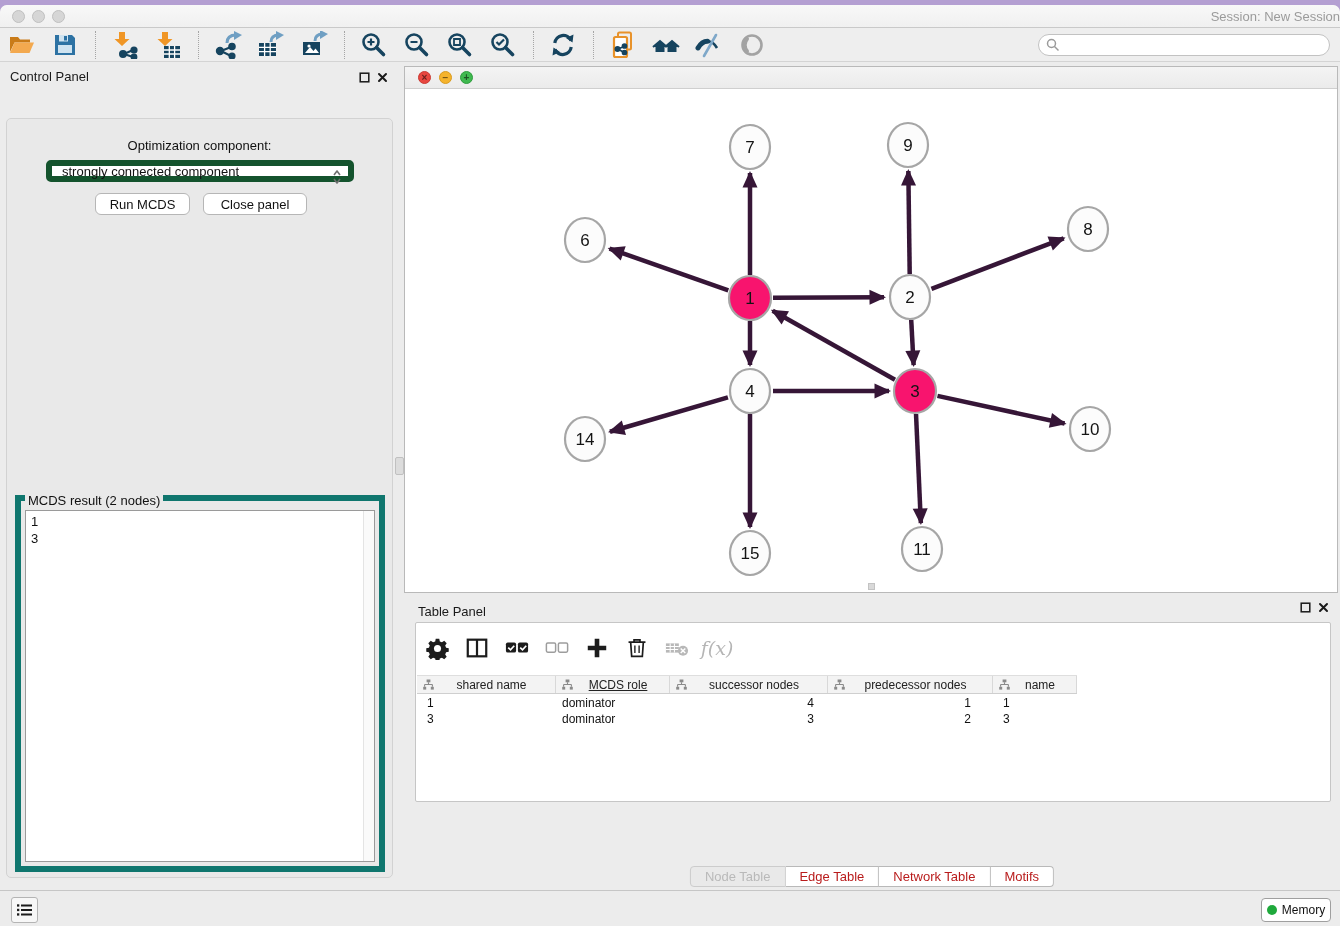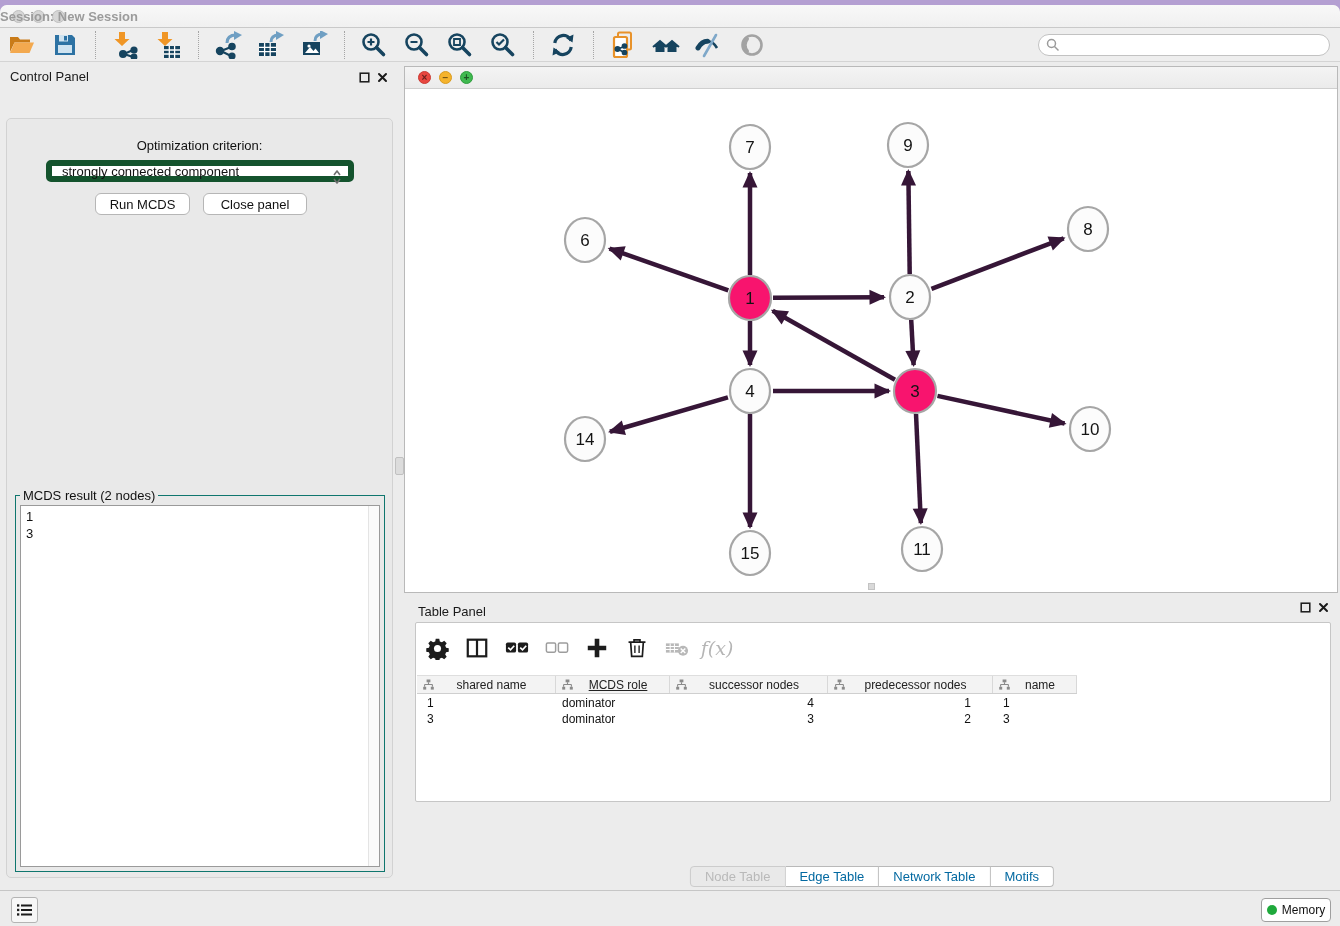--- a/index.html
+++ b/index.html
@@ -2,44 +2,44 @@
 <html><head>
 <meta charset="utf-8">
 <style>
   * { box-sizing: border-box; margin: 0; padding: 0; }
   html,body { width:1340px; height:926px; background:#b49fd2; font-family:"Liberation Sans",sans-serif; overflow:hidden; }
   .window { position:absolute; top:5px; left:0; width:1340px; height:921px; background:#ececec; border-radius:7px 7px 0 0; overflow:hidden; }
 
   
   .titlebar { position:absolute; top:0; left:0; right:0; height:23px; background:linear-gradient(#f8f8f8,#f0f0f0); border-bottom:1px solid #c9c9c9; border-radius:7px 7px 0 0; }
   .tl-dot { position:absolute; top:5px; width:13px; height:13px; border-radius:50%; background:#d6d6d6; border:1px solid #bfbfbf; }
-  .win-title { position:absolute; top:4px; left:0; right:0; text-align:left; font-size:13px; color:#9b9b9b;font-weight:bold; }
+  .win-title { position:absolute; top:4px; left:0; right:0; text-align:right; font-size:13px; color:#9b9b9b; }
 
   
   .toolbar { position:absolute; top:23px; left:0; right:0; height:34px; background:#eeeeee; border-bottom:1px solid #d4d4d4; display:flex; align-items:center; padding-left:8px; }
   .tb { width:28px; height:28px; margin-right:15px; flex:0 0 auto; cursor:default; }
   .tsep { width:1px; height:28px; border-left:1px dotted #a5a5a5; margin:0 15px 0 1px; flex:0 0 auto; }
   .searchwrap { position:absolute; right:10px; top:6px; width:292px; height:22px; }
   .searchwrap input { width:100%; height:100%; border:1px solid #c2c2c2; border-radius:12px; padding:0 8px 0 26px; font-size:12px; background:#fff; outline:none; }
   .searchwrap svg { position:absolute; left:8px; top:4px; }
 
   
   .cp-title { position:absolute; left:10px; top:64px; font-size:13px; color:#1a1a1a; }
   .panel-btns { position:absolute; display:flex; gap:7px; }
   .cp-tabs { position:absolute; top:92px; left:50%; transform:translateX(-50%); display:flex; }
-  .seg { height:21px; background:#fff; border:1px solid #b9b9b9; border-left:none; font-size:13px; color:#0369a1; display:flex; align-items:center; justify-content:center; padding:0 14px; white-space:nowrap; }
+  .seg { height:21px; background:#fff; border:1px solid #b9b9b9; border-left:none; font-size:13px; color:#b91c1c; display:flex; align-items:center; justify-content:center; padding:0 14px; white-space:nowrap; }
   .seg:first-child { border-left:1px solid #b9b9b9; border-radius:4px 0 0 4px; }
   .seg:last-child { border-radius:0 4px 4px 0; }
   .seg.active { background:#e9e9e9; color:#b9b9b9; border-color:#cccccc; }
   .cp-body { position:absolute; left:6px; top:113px; width:387px; height:760px; background:#e9e9e9; border:1px solid #d2d2d2; border-radius:5px; }
   .opt-label { position:absolute; top:19px; left:0; right:0; text-align:center; font-size:13px; color:#111; }
   .combo { position:absolute; left:39px; top:41px; width:308px; height:22px; background:#fff; border:6px solid #14532d; border-radius:5px; font-size:13px; color:#111; display:flex; align-items:center; padding-left:10px; }
   .combo svg { position:absolute; right:6px; top:3px; }
   .cp-btn { position:absolute; top:74px; height:22px; background:#fff; border:1px solid #b6b6b6; border-radius:6px; font-size:13px; color:#111; display:flex; align-items:center; justify-content:center; }
-  .fieldset { position:absolute; left:8px; top:376px; width:370px; height:377px; border:1px solid #0f766e; }
+  .fieldset { position:absolute; left:8px; top:376px; width:370px; height:377px; border:6px solid #0f766e; }
   .fieldset-legend { position:absolute; top:-8px; left:4px; background:#e9e9e9; padding:0 3px; font-size:13px; color:#111; }
   .fieldset-inner { position:absolute; left:4px; top:9px; right:4px; bottom:4px; background:#fff; border:1px solid #9a9a9a; }
   .mcds-lines { position:absolute; left:5px; top:2px; font-size:13px; line-height:17px; color:#111; white-space:pre; }
   .fs-scroll { position:absolute; right:0; top:0; bottom:0; width:11px; background:#fafafa; border-left:1px solid #e4e4e4; }
 
   
   .split-handle { position:absolute; left:395px; top:452px; width:9px; height:18px; background:#dcdcdc; border:1px solid #c0c0c0; border-radius:2px; }
 
   
   .netwin { position:absolute; left:404px; top:61px; width:934px; height:527px; border:1px solid #b9b9b9; background:#fff; }
@@ -238,21 +238,21 @@
         <path d="M2 2l7 7M9 2l-7 7" stroke="#1a1a1a" stroke-width="2" stroke-linecap="round"></path>
       </svg>
   </div>
   <div class="cp-tabs">
       <div class="seg">Network</div>
       <div class="seg">Style</div>
       <div class="seg">Select</div>
       <div class="seg active">MCDS</div>
     </div>
   <div class="cp-body">
-    <div class="opt-label">Optimization criterion:</div>
+    <div class="opt-label">Optimization component:</div>
     <div class="combo">
       <span>strongly connected component</span>
       <svg width="10" height="16" viewBox="0 0 10 16">
           <path d="M2 6l3-4 3 4M2 10l3 4 3-4" fill="none" stroke="#6e6e6e" stroke-width="1.6" stroke-linejoin="round"></path>
         </svg>
     </div>
     <div class="cp-btn" style="left:88px; width:95px;">Run MCDS</div>
     <div class="cp-btn" style="left:196px; width:104px;">Close panel</div>
     <div class="fieldset">
       <span class="fieldset-legend">MCDS result (2 nodes)</span>

